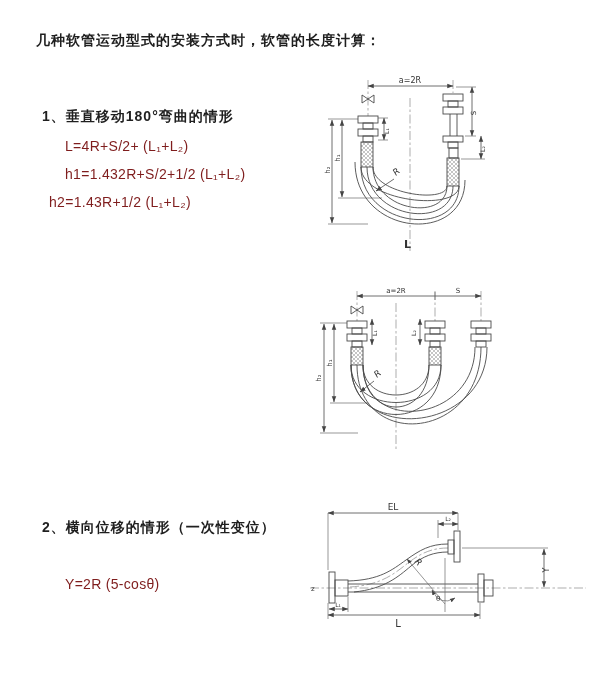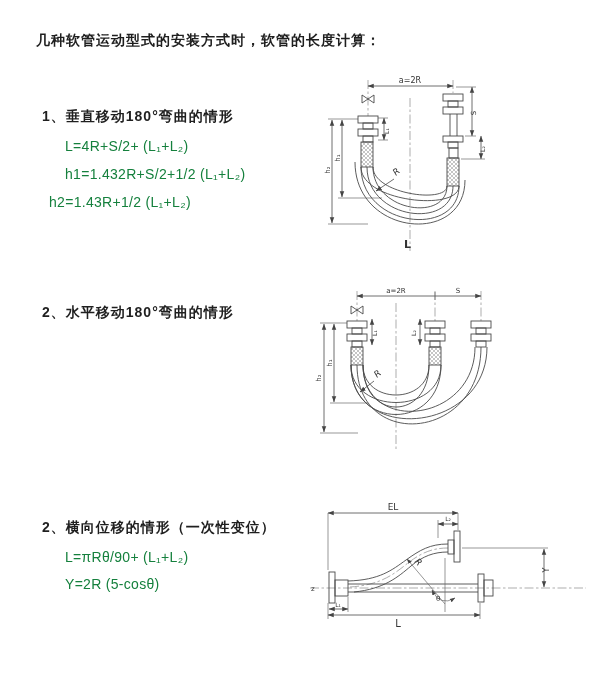--- a/index.html
+++ b/index.html
@@ -1,43 +1,41 @@
 <!DOCTYPE html>
 <html><head>
 <meta charset="utf-8">
 <style>
   html,body{margin:0;padding:0;background:#fff;}
   .page{position:relative;width:600px;height:675px;background:#ffffff;overflow:hidden;
         font-family:"Liberation Sans","DejaVu Sans",sans-serif;color:#2e2e2e;}
   .title{position:absolute;font-size:14px;font-weight:700;letter-spacing:1px;color:#1f1f1f;margin-top:8px;}
   .heading{position:absolute;font-size:14px;font-weight:700;letter-spacing:1px;color:#1f1f1f;}
-  .formula{position:absolute;font-size:14px;font-weight:400;color:#15803d;letter-spacing:0.3px;}
+  .formula{position:absolute;font-size:14px;font-weight:400;color:#7f1d1d;letter-spacing:0.3px;}
   .diag{position:absolute;}
   .dline{stroke:#4a4a4a;stroke-width:0.9;fill:none;}
   .thin{stroke:#6a6a6a;stroke-width:0.7;fill:none;}
   .dim{stroke:#4a4a4a;stroke-width:0.8;fill:none;}
   .cl{stroke:#8a8a8a;stroke-width:0.7;fill:none;stroke-dasharray:9 2.5 2.5 2.5;}
   text{fill:#333;font-family:"DejaVu Sans",sans-serif;}
 </style>
 </head>
 <body>
 
 <div class="page">
 
   <div class="title" style="left:36px;top:24px">几种软管运动型式的安装方式时，软管的长度计算：</div>
 
   <div class="heading" style="left:42px;top:108px">1、垂直移动180°弯曲的情形</div>
   <div class="formula" style="left:65px;top:138px">L=4R+S/2+ (L₁+L₂)</div>
   <div class="formula" style="left:65px;top:166px">h1=1.432R+S/2+1/2 (L₁+L₂)</div>
   <div class="formula" style="left:49px;top:194px">h2=1.43R+1/2 (L₁+L₂)</div>
 
-  <div class="heading" style="left:42px;top:304px">2、水平移动180°弯曲的情形</div>
 
   <div class="heading" style="left:42px;top:519px">2、横向位移的情形（一次性变位）</div>
-  <div class="formula" style="left:65px;top:549px">L=πRθ/90+ (L₁+L₂)</div>
   <div class="formula" style="left:65px;top:576px">Y=2R (5-cosθ)</div>
 
   <svg class="diag" style="left:310px;top:70px" width="268" height="185" viewBox="0 0 268 185">
     <defs>
       <pattern id="hp1" width="4" height="4" patternUnits="userSpaceOnUse">
         <path d="M0,0L4,4M4,0L0,4" stroke="#8a8a8a" stroke-width="0.5"></path>
       </pattern>
       <marker id="m1" viewBox="0 0 10 10" refX="9" refY="5" markerWidth="8" markerHeight="8" orient="auto-start-reverse">
         <path d="M0,1.5L9.5,5L0,8.5Z" fill="#444"></path>
       </marker>

